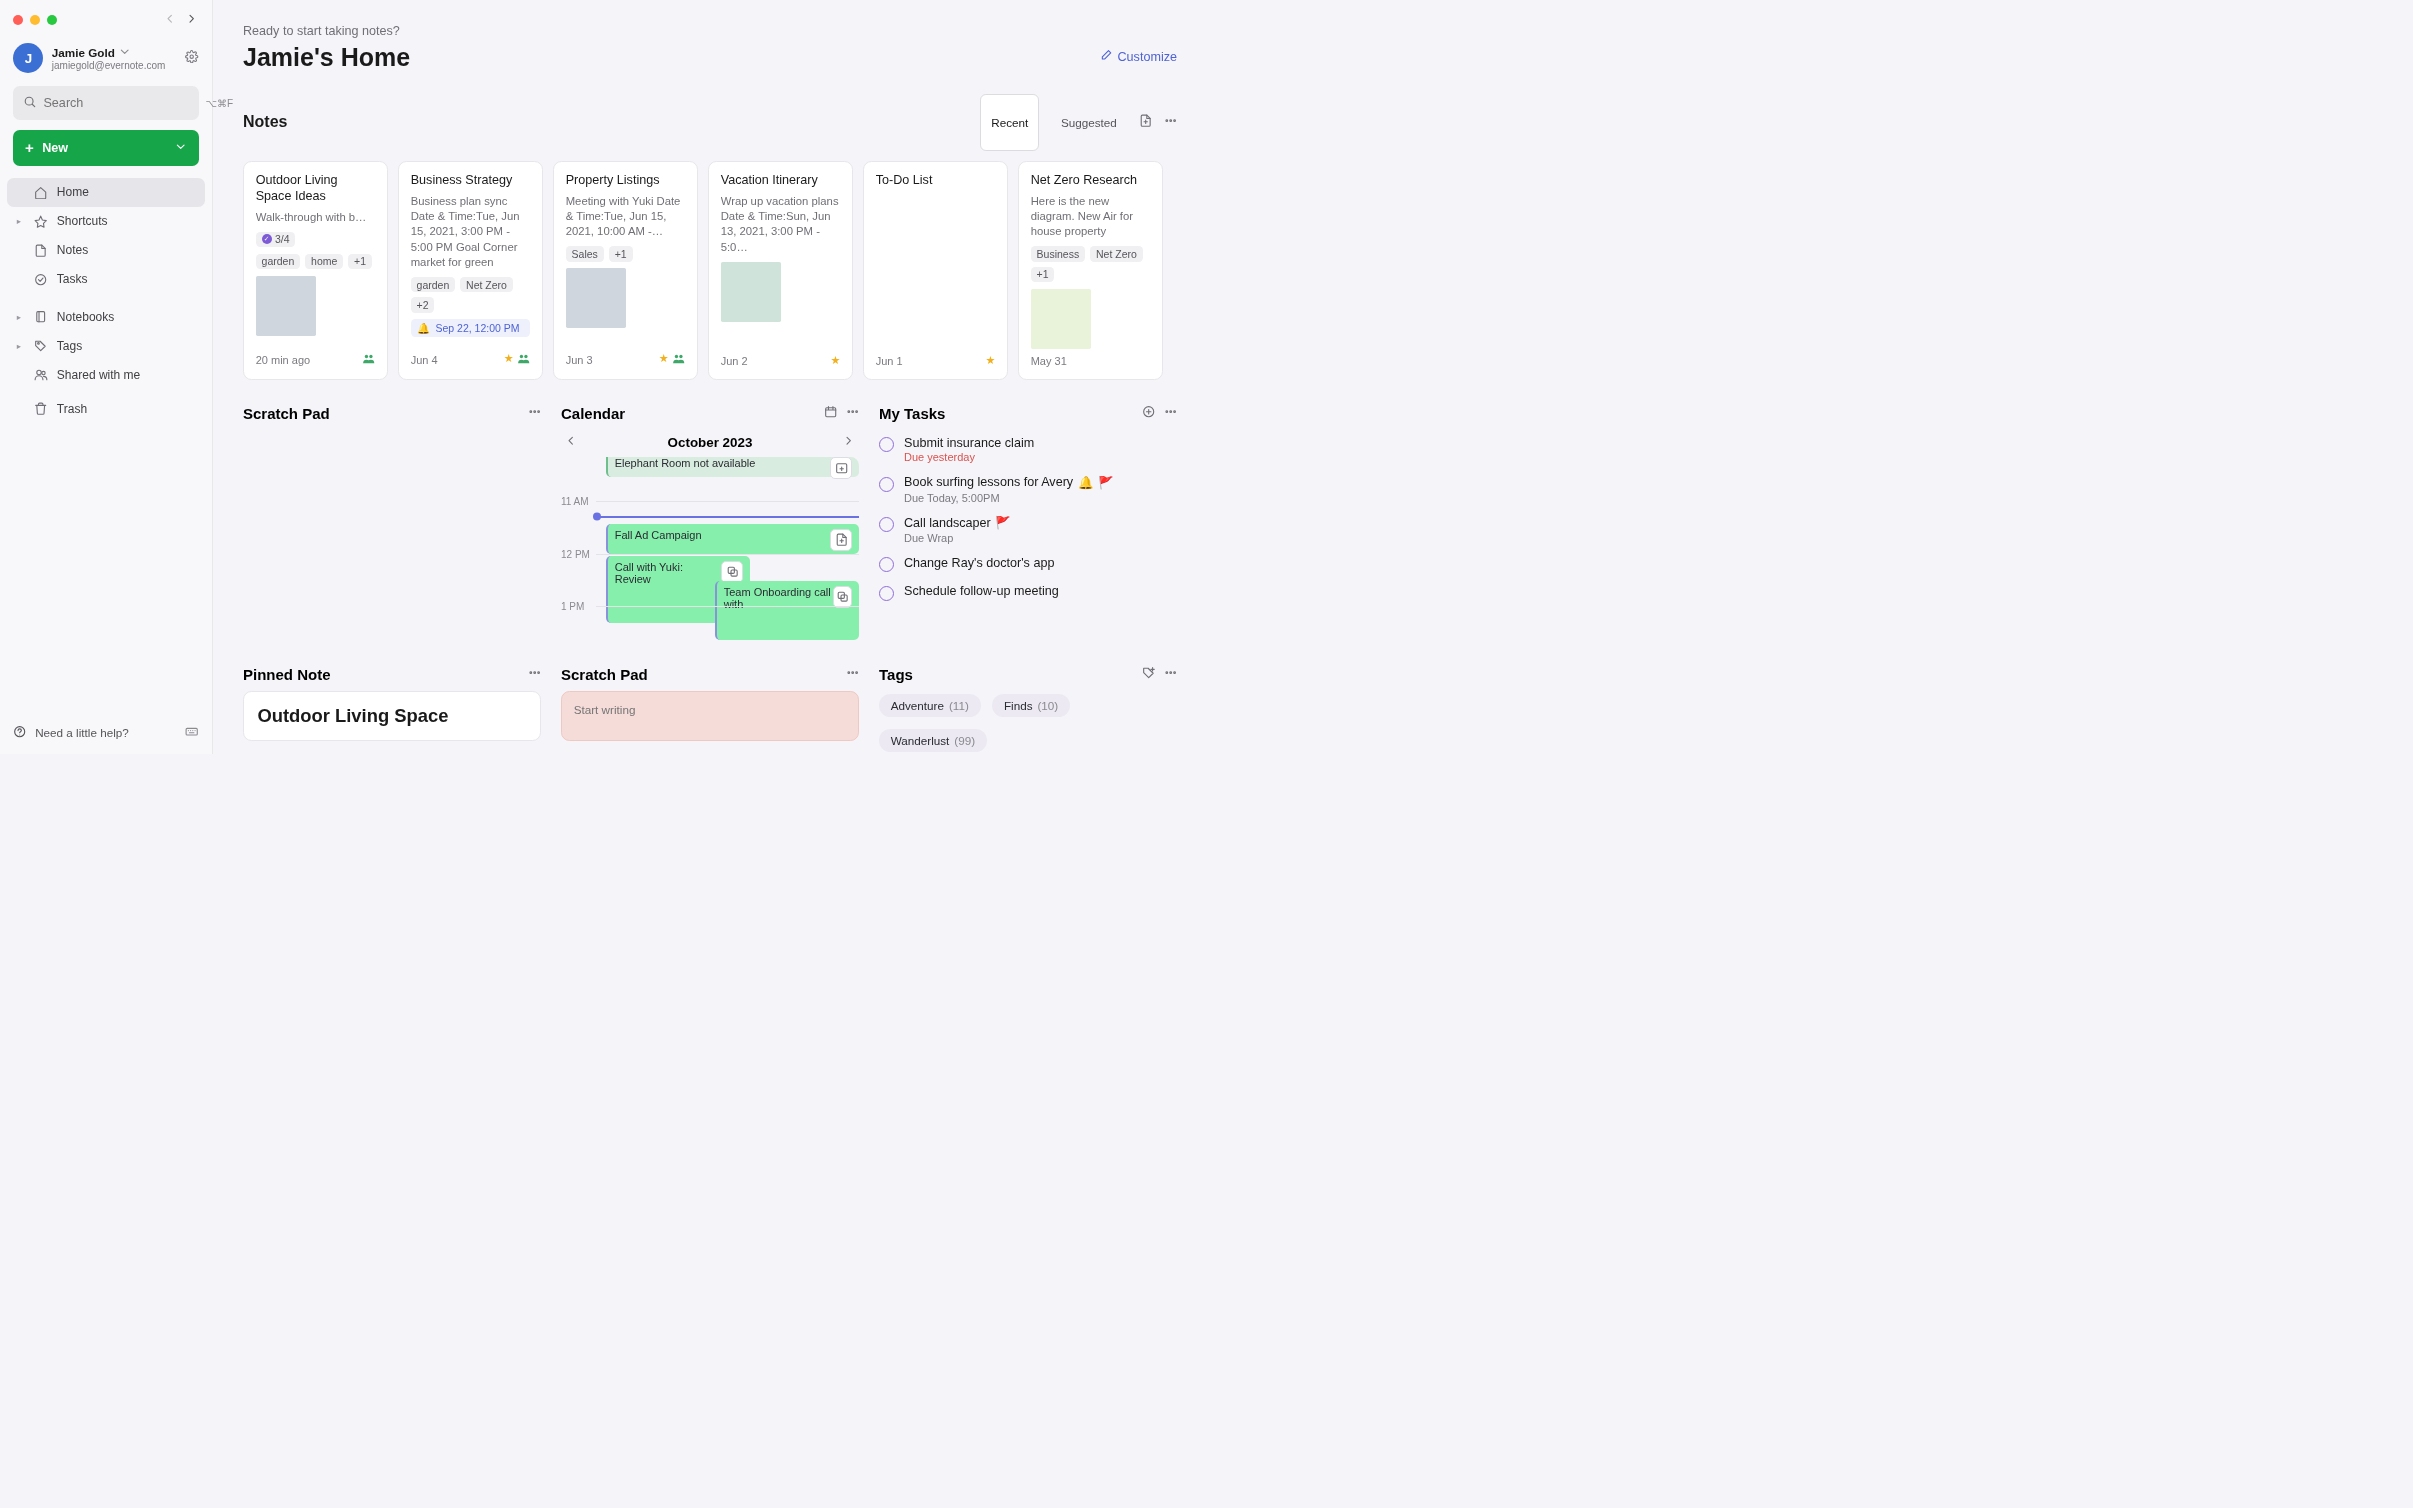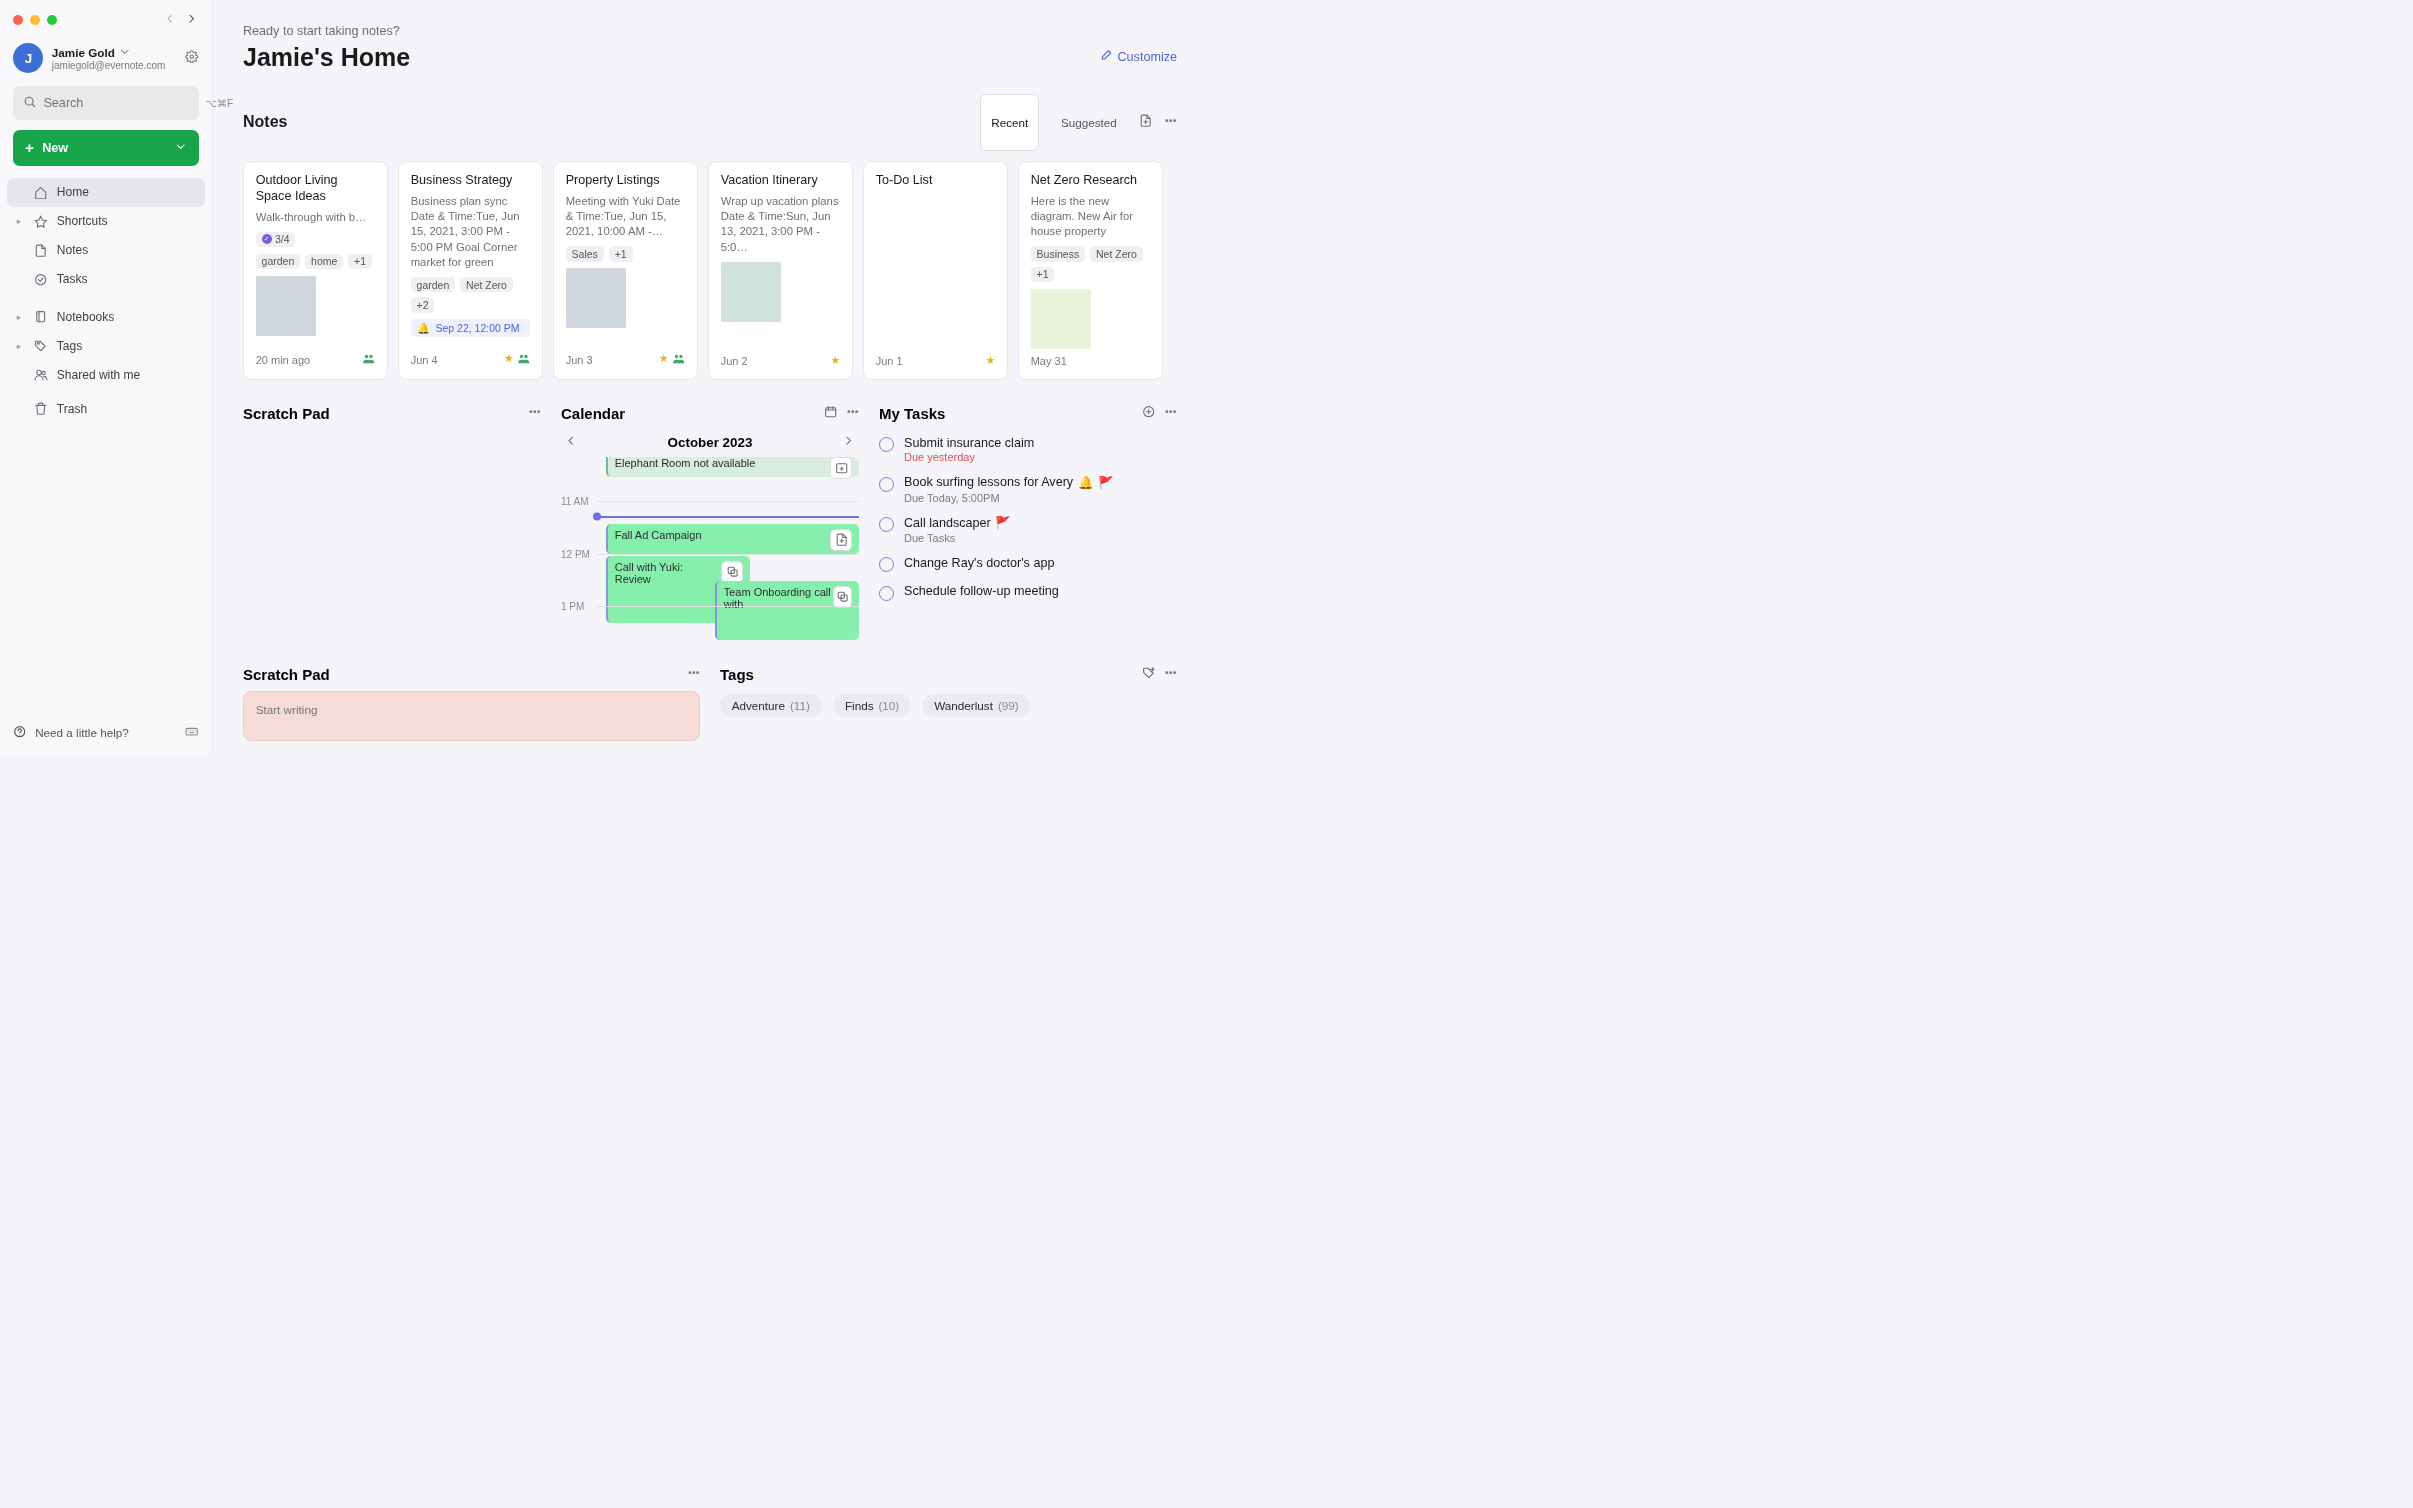--- a/index.html
+++ b/index.html
@@ -494,40 +494,55 @@
             <div class="circle"></div>
             <div>
     <div class="task-title">Book surfing lessons for Avery <span class="bell">🔔</span> <span class="flag">🚩</span></div>
               <div class="task-sub">Due Today, 5:00PM</div>
             </div>
           </div>
           <div class="task">
             <div class="circle"></div>
             <div>
     <div class="task-title">Call landscaper <span class="flag">🚩</span></div>
-              <div class="task-sub">Due Tasks</div>
+              <div class="task-sub">Due Wrap</div>
             </div>
           </div>
           <div class="task">
             <div class="circle"></div>
             <div>
     <div class="task-title">Change Ray's doctor's app</div>
             </div>
           </div>
           <div class="task">
             <div class="circle"></div>
             <div>
     <div class="task-title">Schedule follow-up meeting</div>
             </div>
           </div>
         </div>
     </div>
   </div>
 
   <div class="bottom-row">
+    <div class="widget">
+      <div class="widget-head">
+        <div class="widget-title">Pinned Note</div>
+        <div class="widget-actions">
+            <span class="icon-btn"><svg viewBox="0 0 24 24">
+                <circle cx="5" cy="12" r="1.5"></circle>
+                <circle cx="12" cy="12" r="1.5"></circle>
+                <circle cx="19" cy="12" r="1.5"></circle>
+              </svg></span>
+          </div>
+      </div>
+      <div class="pinned-card">
+        <div class="pinned-title">Outdoor Living Space</div>
+      </div>
+    </div>
     <div class="widget">
       <div class="widget-head">
         <div class="widget-title">Scratch Pad</div>
         <div class="widget-actions">
             <span class="icon-btn"><svg viewBox="0 0 24 24">
                 <circle cx="5" cy="12" r="1.5"></circle>
                 <circle cx="12" cy="12" r="1.5"></circle>
                 <circle cx="19" cy="12" r="1.5"></circle>
               </svg></span>
           </div>

